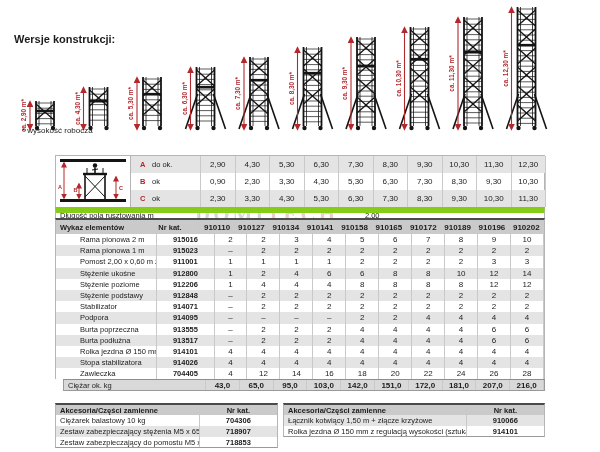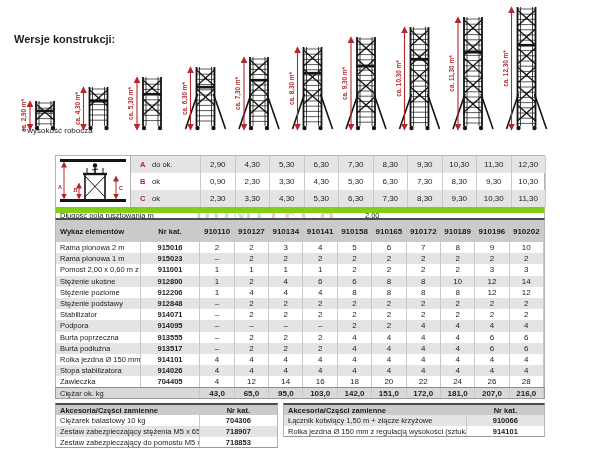--- a/index.html
+++ b/index.html
@@ -29,25 +29,25 @@
   #dims-rows{flex:1;}
   .dim-row{height:17px;}
   .dim-letter{width:70px;}
   .dim-letter .lt{font-weight:bold;margin-left:5px;width:12px;}
   .val{width:34.5px;font-size:8px;}
   .lenwid-row{height:11px;border-left:1px solid #b5b5b5;border-right:1px solid #b5b5b5;}
   .lenwid-label{width:145px;}
   .lenwid-value{width:345px;border-right:none;}
   #len-row{border-top:6px solid #84cc16;}
   
-  #parts-header{height:24px;border-top:2px solid #4a4a4a;border-left:1px solid #b5b5b5;border-right:1px solid #b5b5b5;}
+  #parts-header{height:16px;border-top:2px solid #4a4a4a;border-left:1px solid #b5b5b5;border-right:1px solid #b5b5b5;}
   .p-label{width:85px;}
   .p-cat{width:60px;}
-  .parts-row{height:11.2px;border-left:1px solid #b5b5b5;border-right:1px solid #b5b5b5;}
-  #weight-row{height:12px;border:1px solid #999;border-top:1px solid #8d8d8d;}
+  .parts-row{height:11.2px;border-left:1px solid #b5b5b5;border-right:1px solid #b5b5b5;padding-left:20px;}
+  #weight-row{height:12px;border:1px solid #999;border-top:1px solid #8d8d8d;margin-left:8px;}
   .w-label{width:145px;}
   
   #acc-wrap{position:absolute;left:55px;top:403px;width:490px;height:45px;font-size:7.5px;}
   .acc-table{position:absolute;top:0;text-align:center;}
   #acc-left{left:0;width:223px;}
   #acc-right{left:228px;width:262px;}
   .acc-header{height:12px;border-top:2px solid #4a4a4a;border-left:1px solid #b5b5b5;border-right:1px solid #b5b5b5;}
   .acc-row{height:11px;border-left:1px solid #b5b5b5;border-right:1px solid #b5b5b5;}
   .acc-table .last{border-bottom:1px solid #999;}
   #acc-left .a-label{width:145px;}

